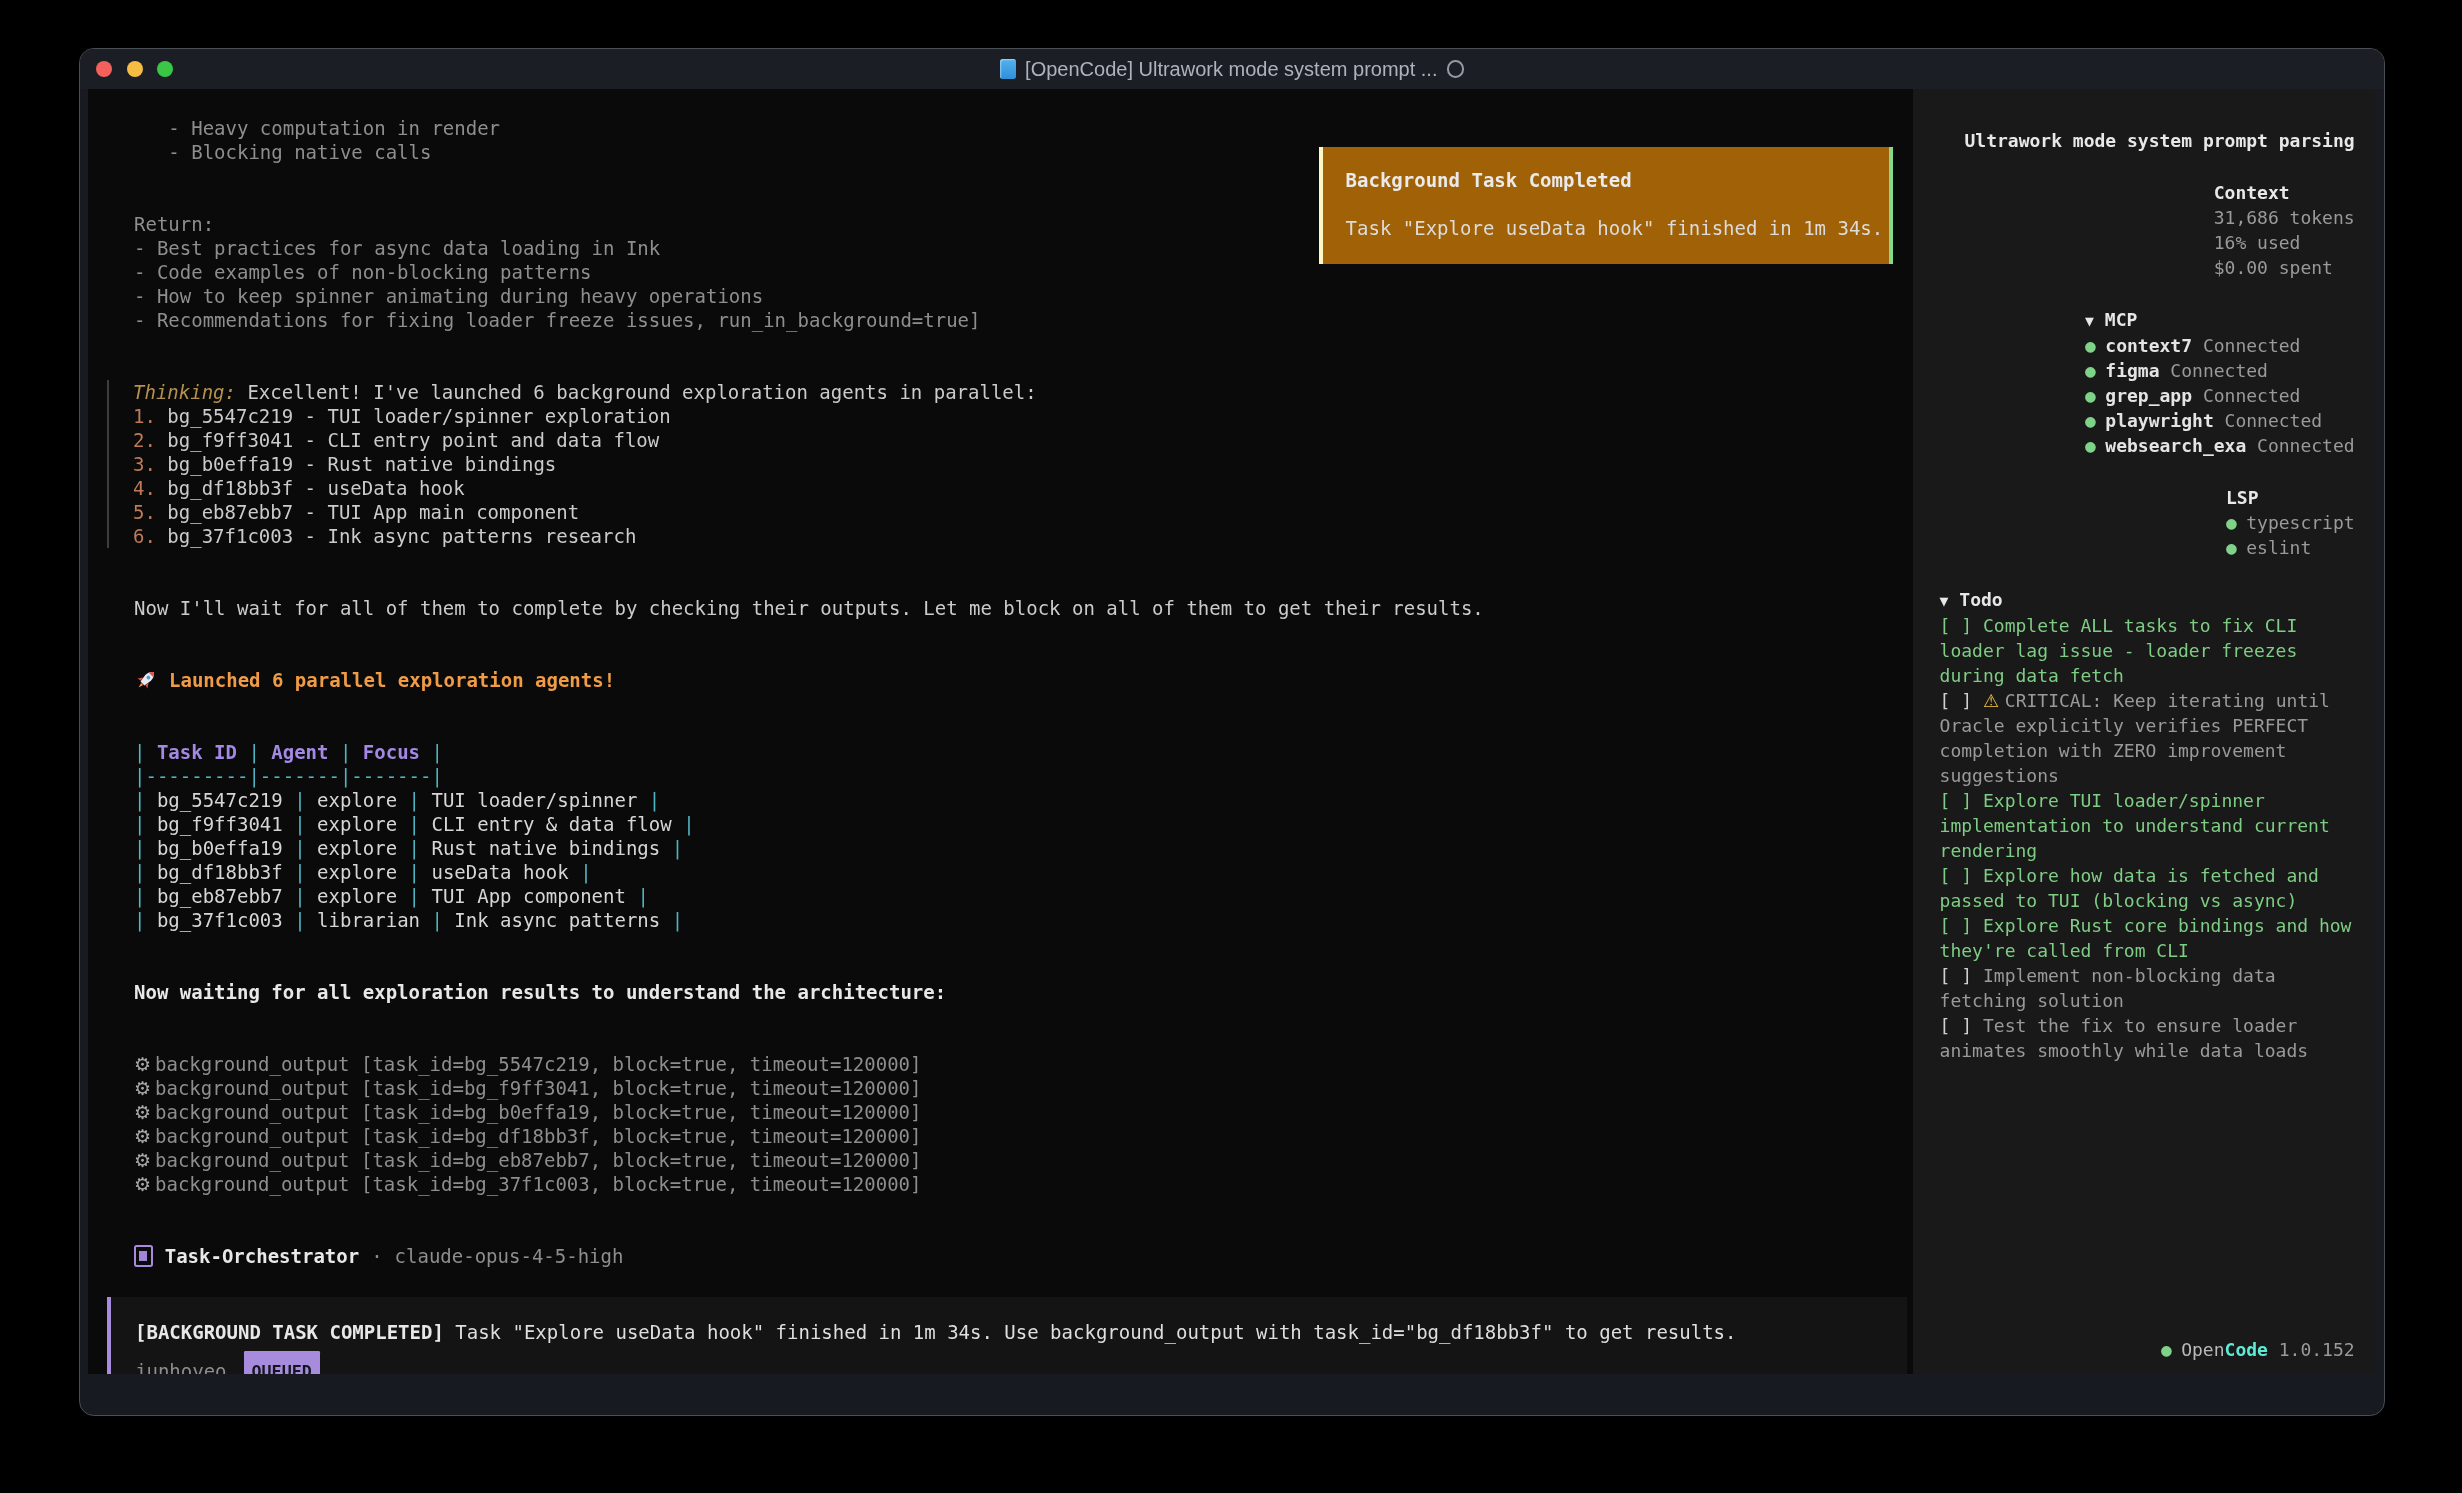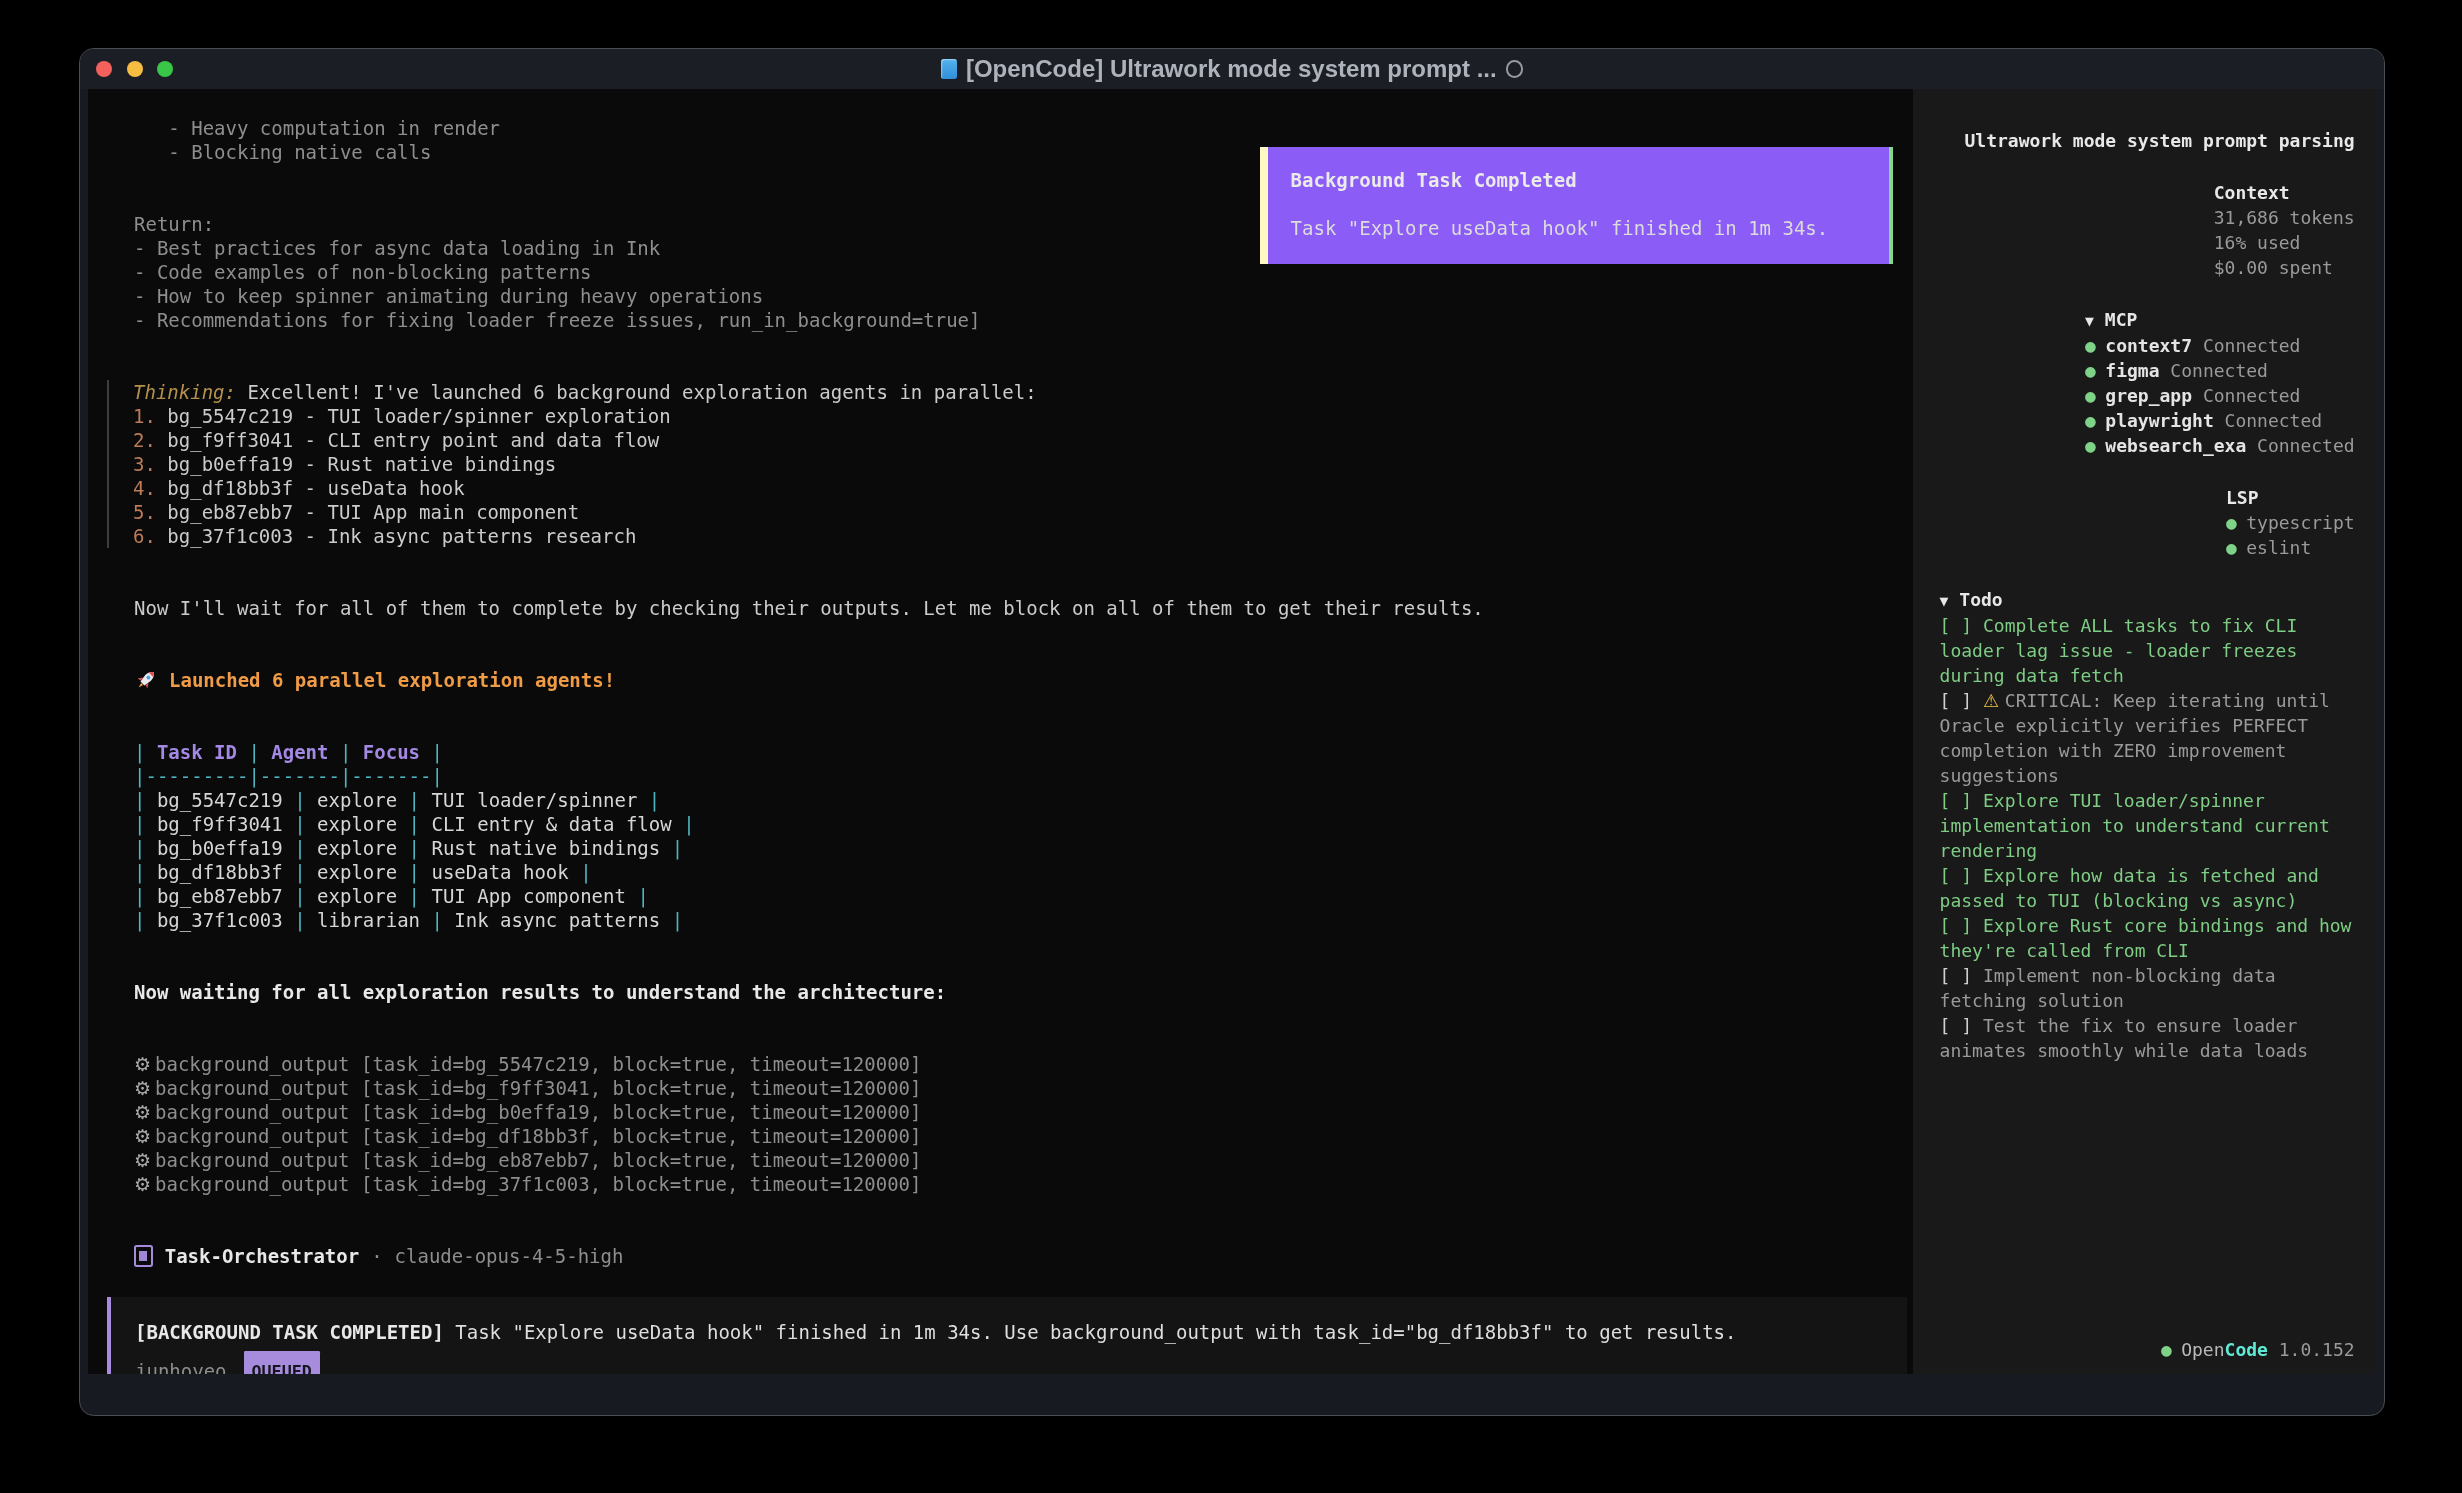--- a/index.html
+++ b/index.html
@@ -5,21 +5,21 @@
   html,body{margin:0;padding:0;width:2462px;height:1493px;background:#000;overflow:hidden;
     font-family:"Liberation Sans",sans-serif;}
   .window{position:absolute;left:79px;top:48px;width:2306px;height:1368px;background:#171a21;
     border:1.3px solid #4a4e55;border-radius:14.7px;overflow:hidden;box-sizing:border-box;}
   
   .titlebar{height:40px;display:flex;align-items:center;position:relative;background:#1b1e25;}
   .lights{display:flex;gap:14.7px;padding-left:16px;}
   .light{width:16px;height:16px;border-radius:50%;}
   .light.red{background:#f4615c;}.light.yellow{background:#f5bd41;}.light.green{background:#3ac647;}
   .title-wrap{position:absolute;left:0;right:0;display:flex;justify-content:center;align-items:center;gap:9.4px;
-    font-weight:bold;font-size:24px;color:#aeb3bb;}
+    font-weight:normal;font-size:20px;color:#aeb3bb;}
   .doc-icon{width:16px;height:20px;border-radius:2.7px;background:linear-gradient(180deg,#55b2ee 0%,#2f8fd8 100%);
     display:inline-block;box-shadow:inset 1.3px 1.3px 0 rgba(255,255,255,.35);}
   .ring-icon{width:13.4px;height:13.4px;border:2.7px solid #959aa2;border-radius:50%;display:inline-block;}
   
   .row{display:flex;height:1285px;margin:0 9.4px 0 8px;}
   .content{flex:1;background:#0a0a0a;position:relative;display:flex;flex-direction:column;
     font:19px/24px "DejaVu Sans Mono",monospace;color:#c8c8c8;overflow:hidden;}
   .sidebar{width:462px;background:#191919;display:flex;flex-direction:column;box-sizing:border-box;
     padding:39px 20px 12px 27px;font:18px/25px "DejaVu Sans Mono",monospace;color:#9a9a9a;align-items:flex-end;}
   
@@ -37,22 +37,22 @@
   .td{color:#d6d6d6;}
   .gear{font-family:"DejaVu Sans",sans-serif;color:#a9a9a9;margin-right:4px;}
   .agent-head{display:flex;align-items:center;gap:12px;margin-left:46px;}
   .agent-box{width:14.7px;height:17.4px;border:2px solid #a78bdd;border-radius:2.7px;background:#0a0a0a;
     display:inline-flex;align-items:center;justify-content:center;}
   .agent-box i{display:block;width:8px;height:10.7px;background:#a185d8;}
   .panel{background:#141414;border-left:4px solid #a78bdd;margin-left:19px;margin-right:5.4px;
     padding:23px 19px 20px 24px;}
   .badge{background:#a78bdd;color:#15151f;font-weight:bold;font-size:16.7px;padding:8px 8px;border-radius:1.3px;}
   
-  .toast{position:absolute;top:58px;right:20px;width:633px;box-sizing:border-box;background:#8b5cf6;
-    border-left:8px solid #fef9c3;border-right:4px solid #84d98c;padding:21.4px 20px 24px 23px;}
+  .toast{position:absolute;top:58px;right:20px;width:574px;box-sizing:border-box;background:#a16207;
+    border-left:4px solid #fef9c3;border-right:4px solid #84d98c;padding:21.4px 20px 24px 23px;}
   .toast .t1{color:#eaeaea;font-weight:bold;}
   .toast .t2{color:#dcdcdc;margin-top:24px;}
   
   .sb-title{color:#e8e8e8;font-weight:bold;}
   .sb-head{color:#e8e8e8;font-weight:bold;}
   .sb-sec{margin-top:27px;}
   .bullet{color:#7fd389;margin-right:9.4px;}
   .mcp-name{color:#e4e4e4;font-weight:bold;}
   .todo-item{white-space:pre-wrap;}
   .todo-green{color:#7ecd84;}

